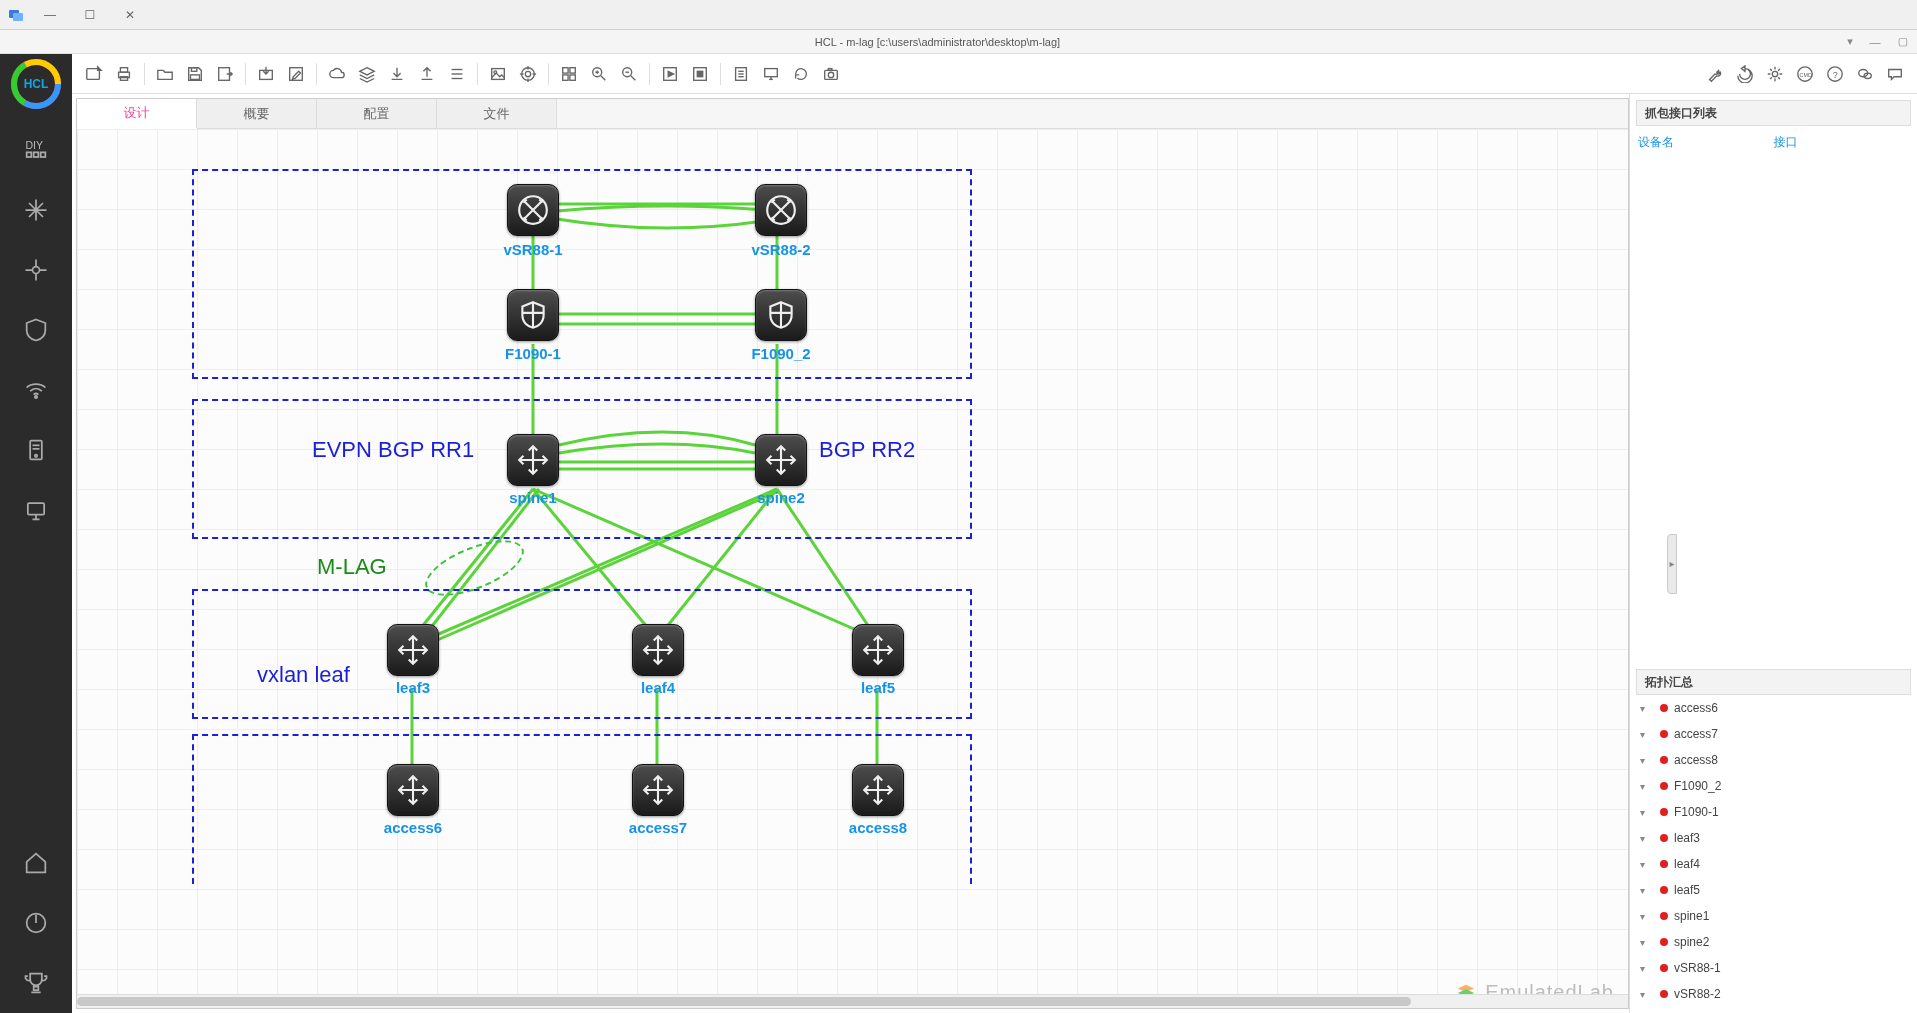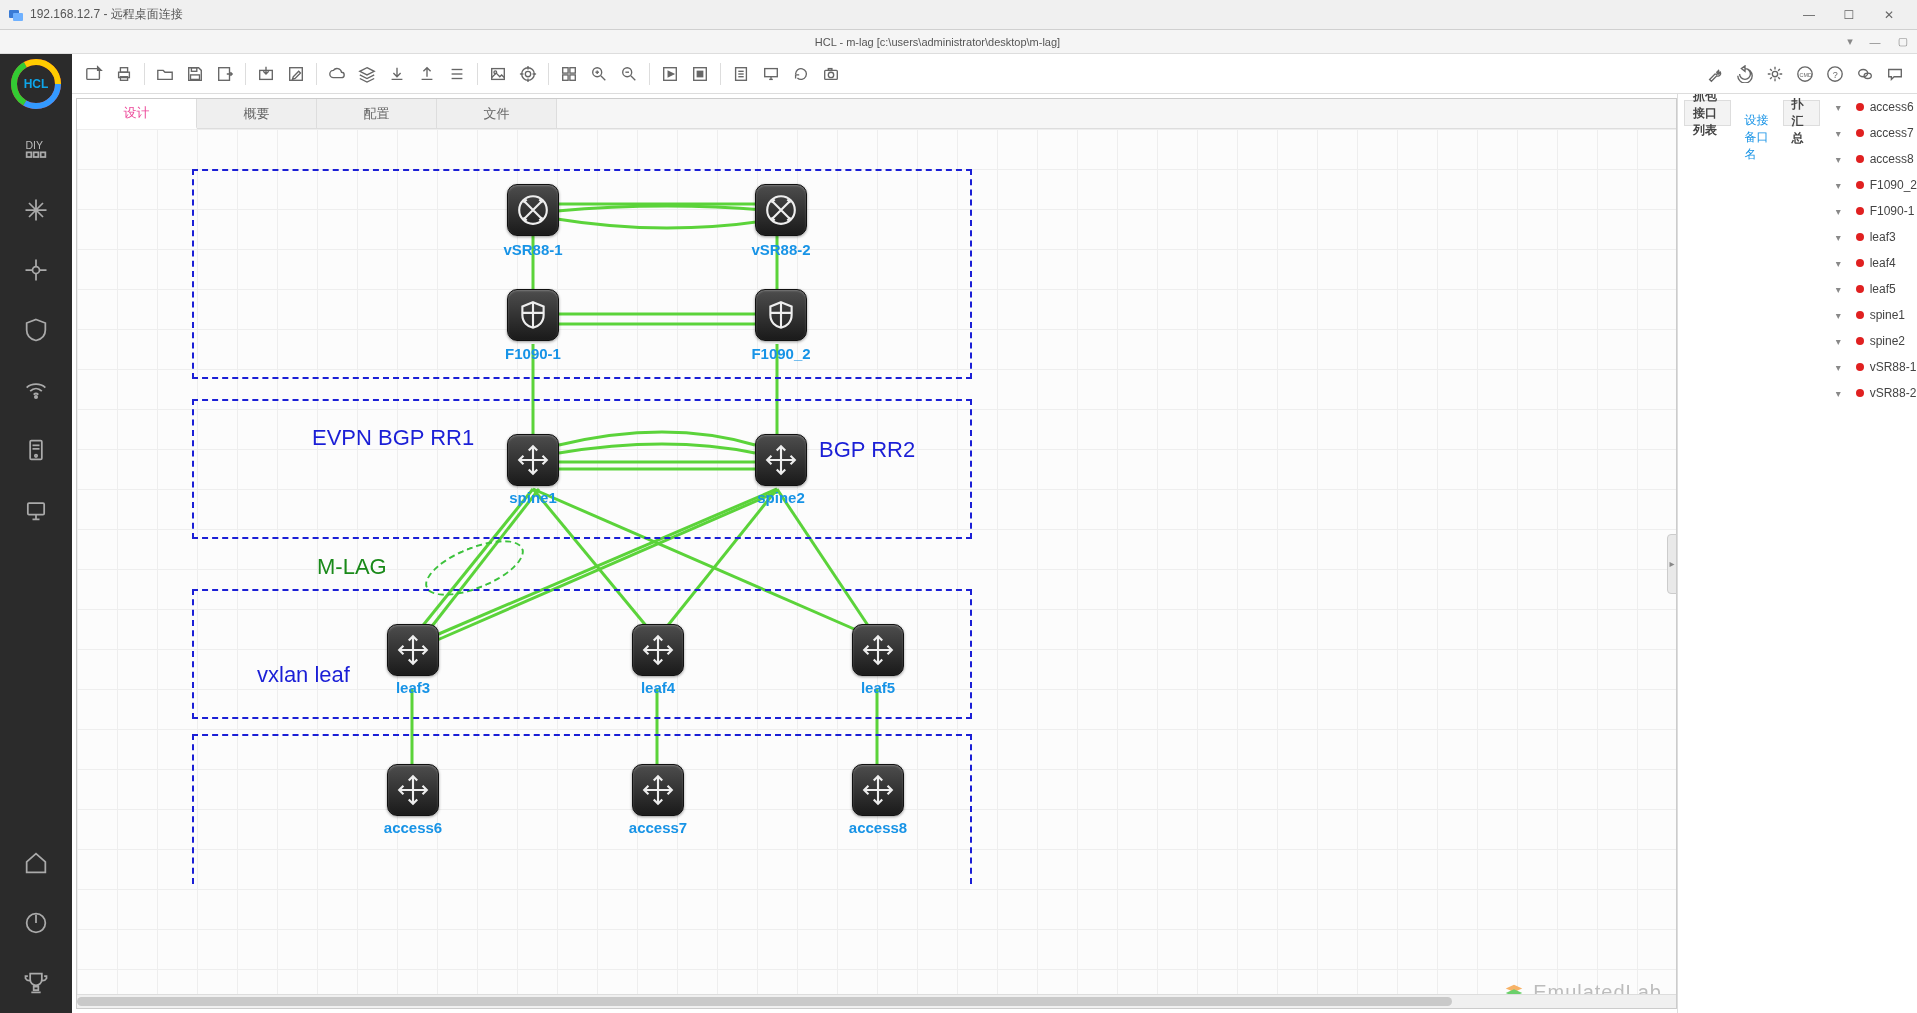--- a/index.html
+++ b/index.html
@@ -43,46 +43,45 @@
   background-size: 40px 40px;
 }
 .topo-svg { position: absolute; left: 0; top: 0; }
 
 .zone { position: absolute; border: 2px dashed #1b1fd6; }
 .node { position: absolute; width: 52px; height: 52px; border-radius: 10px; background: linear-gradient(#4d4d4d,#1a1a1a); border: 1px solid #111; display: flex; align-items: center; justify-content: center; box-shadow: inset 0 1px 2px rgba(255,255,255,0.25), 0 1px 3px rgba(0,0,0,0.4); }
 .node svg { width: 34px; height: 34px; stroke: #eee; fill: none; stroke-width: 2; }
 .node-label { position: absolute; font-size: 15px; font-weight: bold; color: #1793e6; white-space: nowrap; text-align: center; transform: translateX(-50%); }
 .big-label { position: absolute; font-size: 22px; color: #1b1fd6; white-space: nowrap; }
 
-.right-panel { width: 240px; border-left: 1px solid #ddd; display: flex; flex-direction: row; background: #fff; }
+.right-panel { width: 288px; border-left: 1px solid #ddd; display: flex; flex-direction: column; background: #fff; }
 .rp-collapse { width: 10px; position: absolute; right: 240px; top: 50%; height: 60px; background: #e9e9e9; border: 1px solid #ccc; border-radius: 4px 0 0 4px; display: flex; align-items: center; justify-content: center; color: #888; font-size: 10px; }
 .panel-header { height: 26px; background: #f3f3f3; border: 1px solid #ddd; margin: 6px 6px 0; display: flex; align-items: center; padding: 0 8px; font-size: 12px; font-weight: bold; color: #444; }
 .cap-head { display: flex; font-size: 12px; margin: 8px 8px 4px; color: #1793e6; }
-.cap-head div { flex: 1; margin-top: 10px; }
+.cap-head div { flex: 1; }
 .cap-body { flex: 1; }
 .topo-list { flex: 0 0 auto; margin-bottom: 6px; }
 .topo-item { display: flex; align-items: center; height: 26px; padding-left: 10px; font-size: 12px; color: #444; }
 .topo-item .chev { width: 14px; color: #888; font-size: 10px; }
 .topo-item .dot { width: 8px; height: 8px; border-radius: 50%; background: #e02020; margin: 0 6px; }
 
 .watermark { position: absolute; right: 14px; bottom: 4px; font-size: 20px; color: #bcbcbc; letter-spacing: 1px; display: flex; align-items: center; gap: 8px; }
 .watermark .wm-icon { width: 22px; height: 22px; }
 .scrollbar-x { position: absolute; left: 0; right: 0; bottom: 0; height: 14px; background: #f0f0f0; border-top: 1px solid #ddd; }
 .scrollbar-x .thumb { position: absolute; left: 0; top: 2px; bottom: 2px; width: 86%; background: #c9c9c9; border-radius: 5px; }
 .mlag-ellipse { position:absolute; border:2px dashed #3cc23c; border-radius:50%; transform:rotate(-22deg); }
 </style>
 </head>
 <body>
 
 <div class="outer-titlebar">
   <svg class="icon" viewBox="0 0 16 16">
       <rect x="1" y="3" width="10" height="8" rx="1" fill="#3a7bd5"></rect>
       <rect x="5" y="6" width="10" height="8" rx="1" fill="#6fb1ff"></rect>
     </svg>
-  <span class="title">192.168.12.7 - 远程桌面连接</span>
   <div class="winbtn">—</div>
   <div class="winbtn">☐</div>
   <div class="winbtn">✕</div>
 </div>
 
 <div class="rdp-body">
 
   <div class="inner-titlebar">
     <span class="title">HCL - m-lag [c:\users\administrator\desktop\m-lag]</span>
     <span class="tri">▾</span>
@@ -443,21 +442,21 @@
             </div>
           <div class="node-label" style="left:456px; top:216px">F1090-1</div>
           <div class="node" style="left:678px; top:160px">
               <svg viewBox="0 0 32 32">
                 <path d="M16 4l10 4v8c0 7-5 11-10 12-5-1-10-5-10-12V8z"></path>
                 <path d="M16 4v24M6 14h20"></path>
               </svg>
             </div>
           <div class="node-label" style="left:704px; top:216px">F1090_2</div>
 
-          <div class="big-label" style="left:235px; top:296px">EVPN BGP RR1</div>
+          <div class="big-label" style="left:235px; top:308px">EVPN BGP RR1</div>
           <div class="node" style="left:430px; top:305px">
               <svg viewBox="0 0 32 32">
                 <path d="M16 4v24M4 16h24"></path>
                 <path d="M12 7l4-4 4 4M12 25l4 4 4-4M7 12l-4 4 4 4M25 12l4 4-4 4"></path>
               </svg>
             </div>
           <div class="node-label" style="left:456px; top:360px">spine1</div>
           <div class="node" style="left:678px; top:305px">
               <svg viewBox="0 0 32 32">
                 <path d="M16 4v24M4 16h24"></path>

